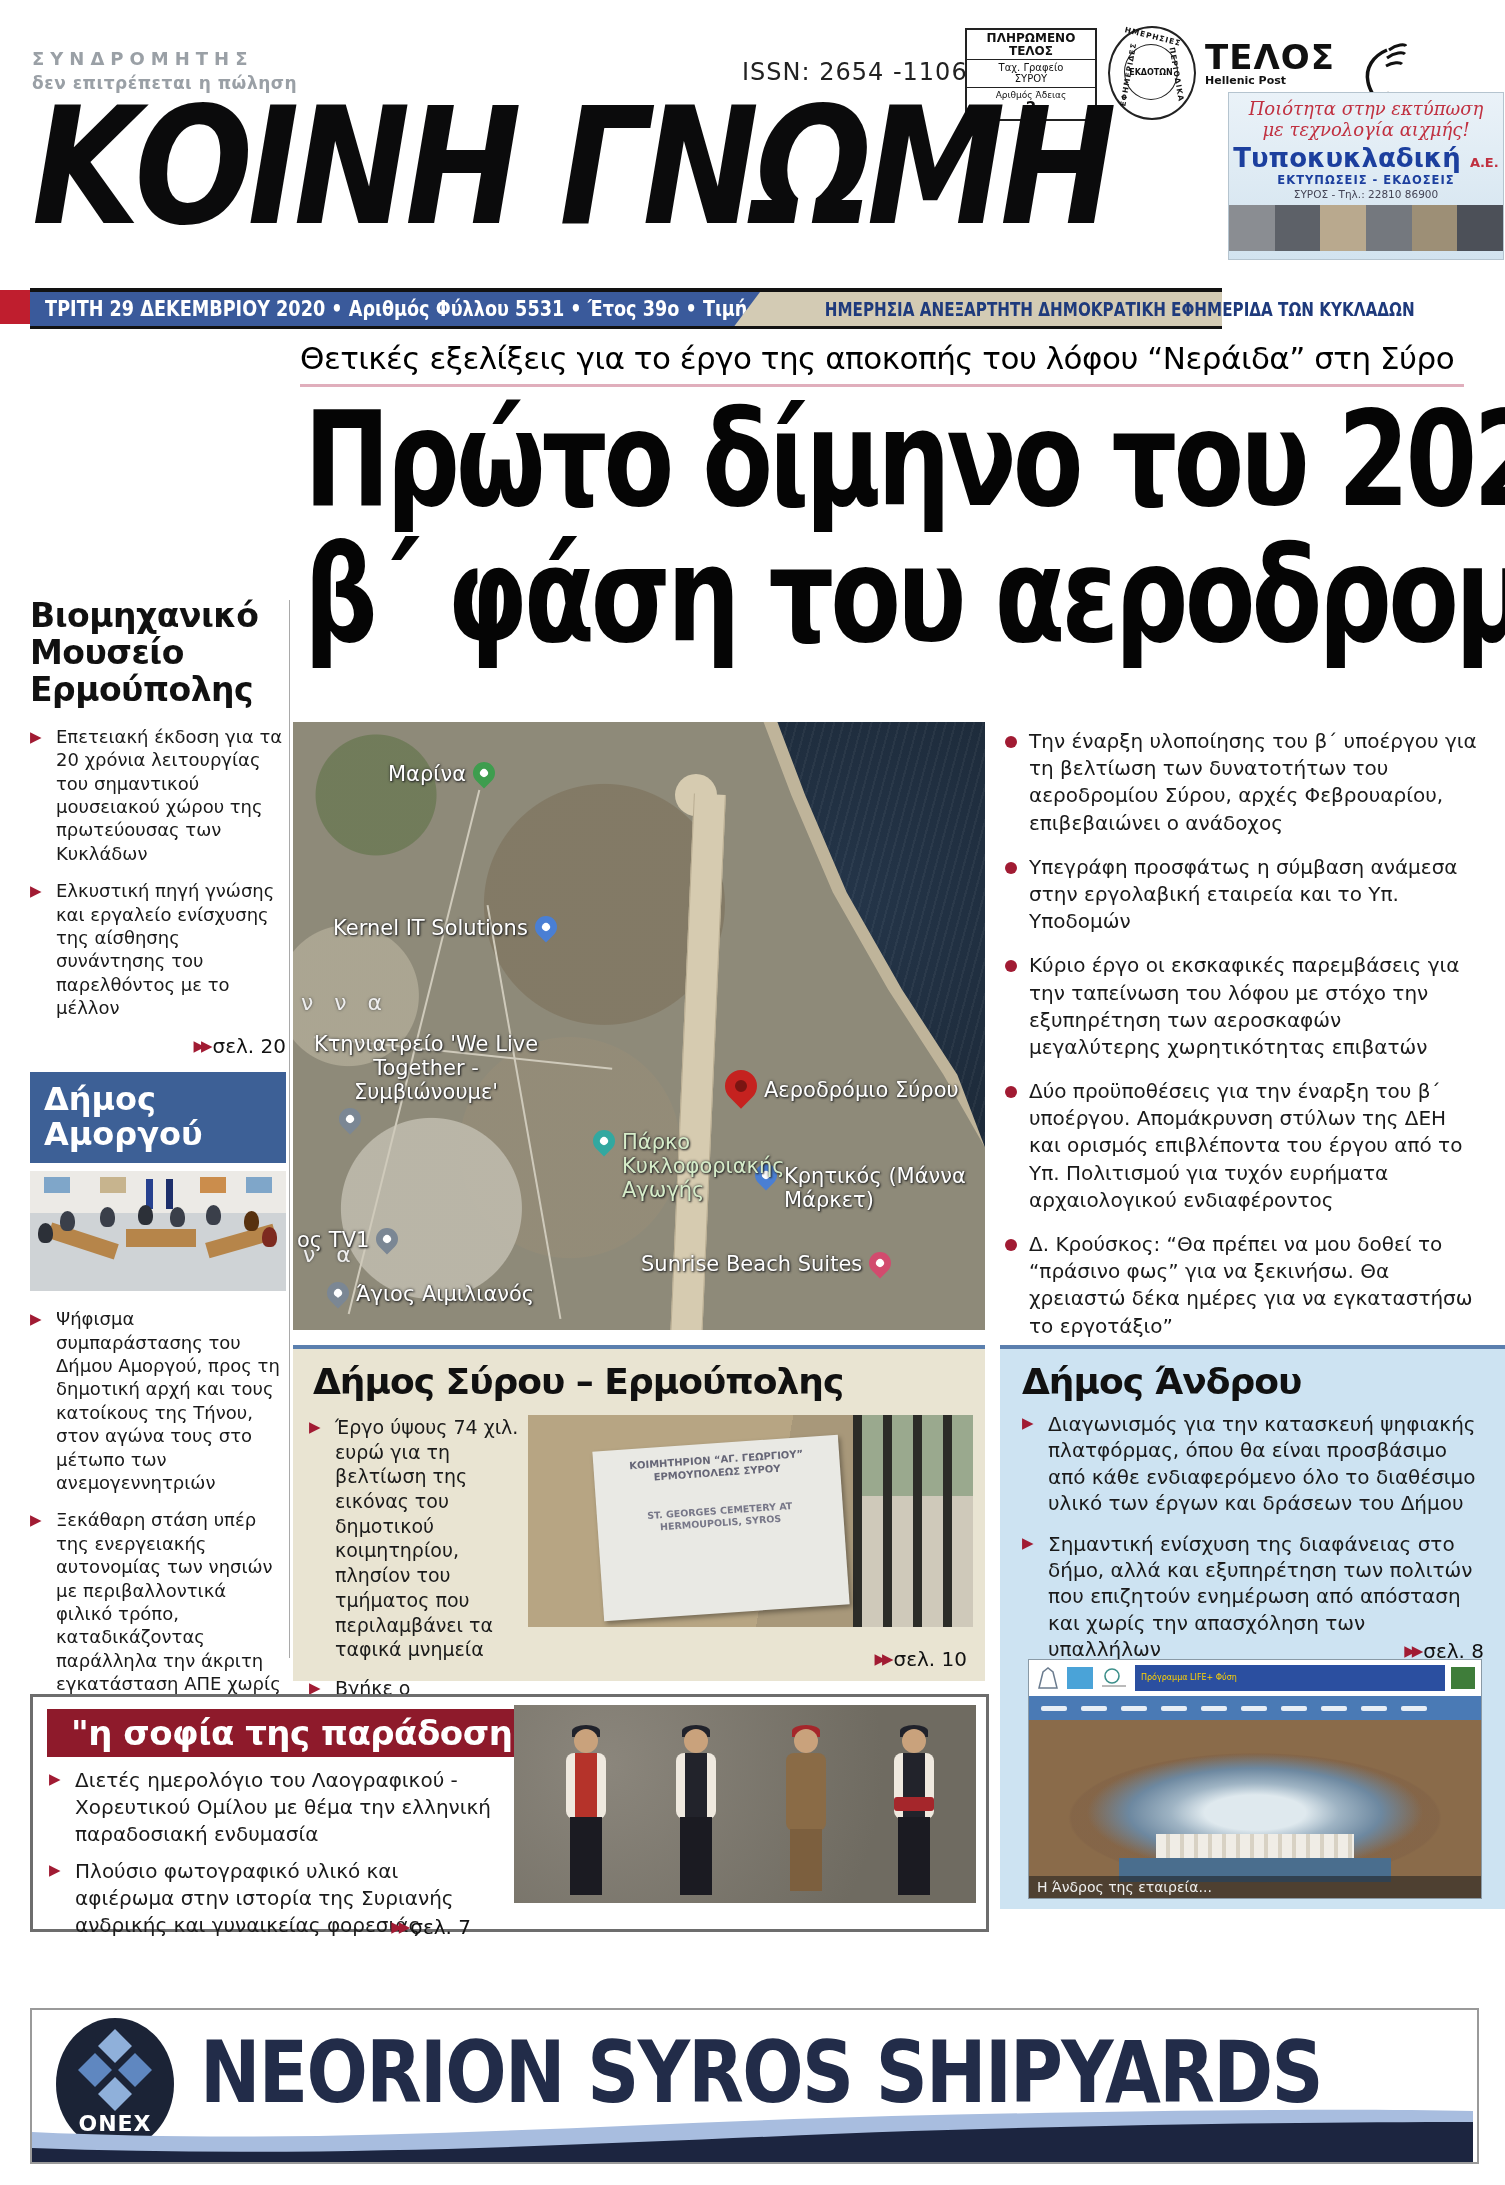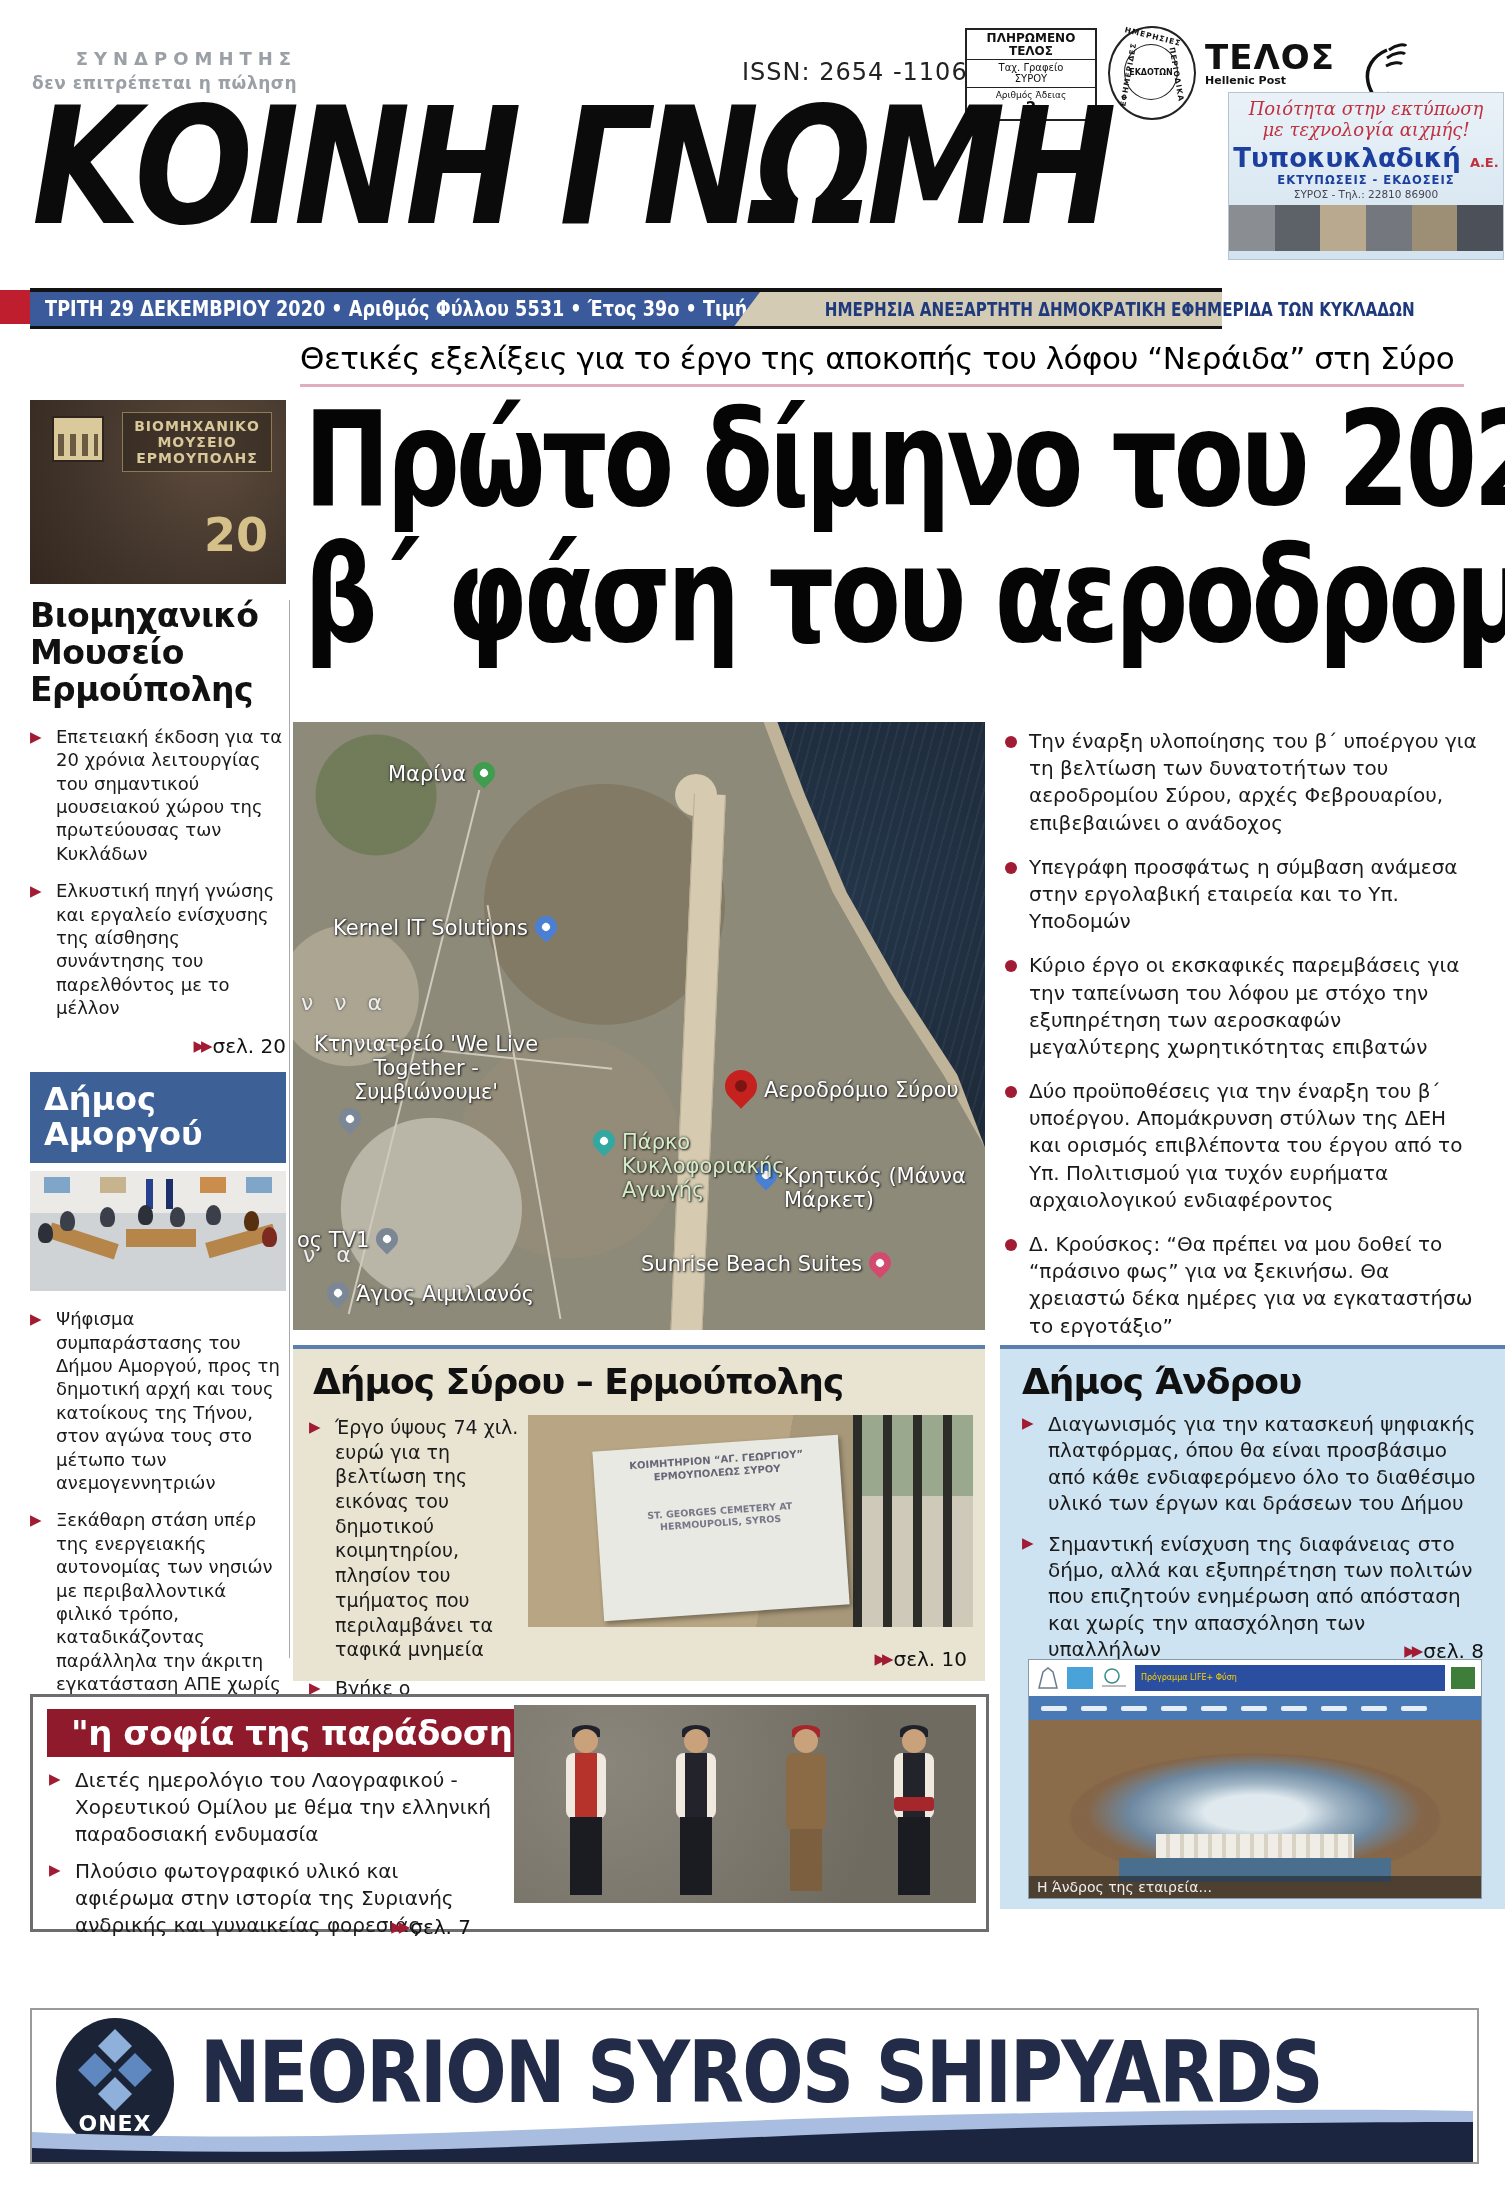--- a/index.html
+++ b/index.html
@@ -1,21 +1,21 @@
 <!DOCTYPE html>
 <html><head>
 <meta charset="utf-8">
 <style>
   html,body{margin:0;padding:0;background:#fff;}
   .page{position:relative;width:1505px;height:2185px;background:#fff;overflow:hidden;
         font-family:"DejaVu Sans",sans-serif;color:#111;}
   .abs{position:absolute;}
 
   
-  .sub-label{font-size:18px;font-weight:700;letter-spacing:6px;color:#9aa0a6;text-align:right;}
+  .sub-label{font-size:18px;font-weight:700;letter-spacing:6px;color:#9aa0a6;}
   .sub-note{font-size:17px;font-weight:700;color:#9aa0a6;margin-top:4px;letter-spacing:.5px;}
   .issn{font-size:24px;color:#222;letter-spacing:1px;text-align:center;}
   .stampbox{width:128px;border:2px solid #222;text-align:center;background:#fff;}
   .stampbox .r1{font-size:12px;font-weight:800;border-bottom:1.5px solid #222;padding:2px 0;line-height:1.05;}
   .stampbox .r2{font-size:10px;padding:2px 0 0;}
   .stampbox .r3{font-size:10px;padding:0 0 3px;border-bottom:1.5px solid #222;}
   .stampbox .r4{font-size:9px;padding-top:2px;}
   .stampbox .r5{font-size:15px;font-weight:800;line-height:1.1;padding-bottom:2px;}
   .roundstamp{width:84px;height:90px;border:2px solid #222;border-radius:50%;position:relative;}
   .roundstamp .inner{position:absolute;left:14px;top:16px;width:52px;height:54px;border:1.5px solid #222;border-radius:50%;
@@ -251,29 +251,20 @@
   </div>
   <div class="abs redchip"></div>
 
   <div class="abs kicker" style="left:300px;top:340px;">Θετικές εξελίξεις για το έργο της αποκοπής του λόφου “Νεράιδα” στη Σύρο</div>
   <div class="abs kicker-rule" style="left:300px;top:384px;width:1164px;"></div>
   <div class="abs headline" style="left:304px;top:392px;">
     <div>Πρώτο δίμηνο του 2021 η</div>
     <div>β΄ φάση του αεροδρομίου</div>
   </div>
 
-  <div class="abs museum-img">
-    <div class="museum-icon"></div>
-    <div class="museum-plaque">
-      <div>ΒΙΟΜΗΧΑΝΙΚΟ</div>
-      <div>ΜΟΥΣΕΙΟ</div>
-      <div>ΕΡΜΟΥΠΟΛΗΣ</div>
-    </div>
-    <div class="museum-badge">20</div>
-  </div>
 
   <div class="abs leftcol">
     <div class="museum-title">Βιομηχανικό Μουσείο Ερμούπολης</div>
     <div class="b-row">
       <span class="tri">▶</span>
       <span class="b-text">Επετειακή έκδοση για τα 20 χρόνια λειτουργίας του σημαντικού μουσειακού χώρου της πρωτεύουσας των Κυκλάδων</span>
     </div>
     <div class="b-row">
       <span class="tri">▶</span>
       <span class="b-text">Ελκυστική πηγή γνώσης και εργαλείο ενίσχυσης της αίσθησης συνάντησης του παρελθόντος με το μέλλον</span>

